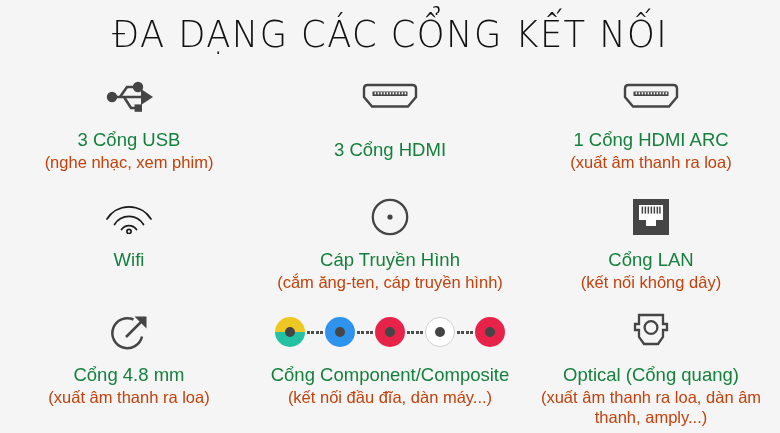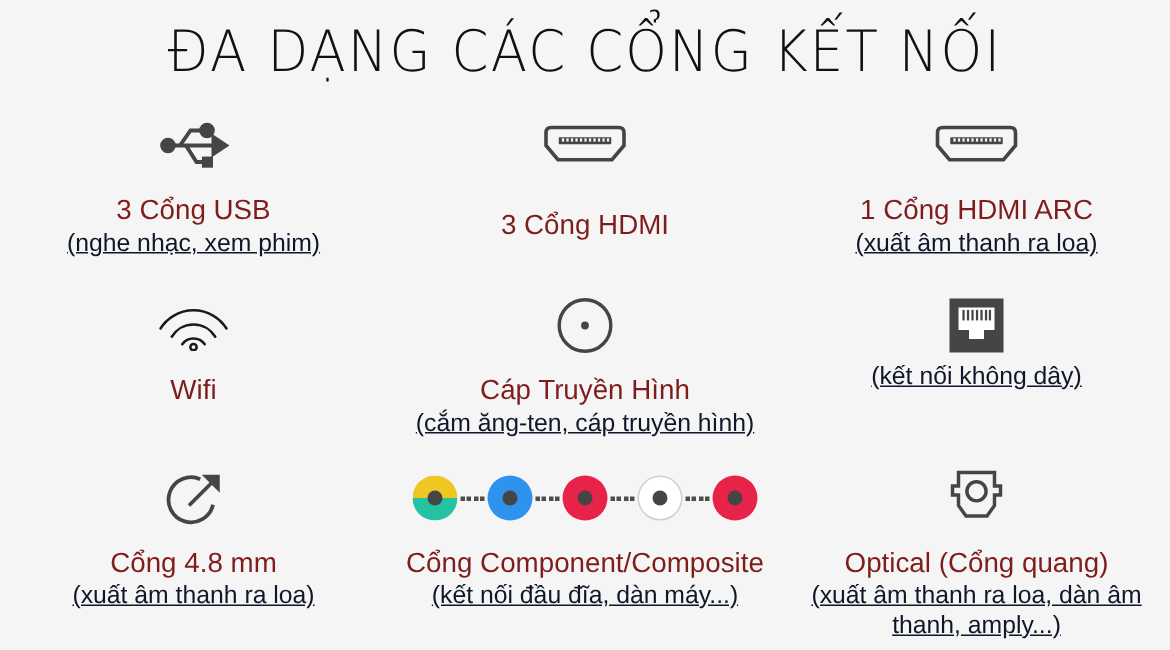--- a/index.html
+++ b/index.html
@@ -58,32 +58,31 @@
   .icon-wrap {
     height: 46px;
     display: flex;
     align-items: center;
     justify-content: center;
   }
   .label {
     margin-top: 8px;
     font-size: 18.5px;
     line-height: 23px;
-    color: #7f1d1d;
+    color: #15803d;
     text-align: right;
     white-space: nowrap;
   }
   .sub {
     margin-top: 1px;
     font-size: 16.5px;
     line-height: 20px;
-    color: #0f172a;
+    color: #c2410c;
     text-align: center;
     white-space: nowrap;
-    text-decoration: underline;
   }
   .sub.two-line { white-space: normal; width: 230px; }
 
   
   .cell.r2 { padding-top: 4px; }
   .cell.r3 { padding-top: 4px; }
   .cell.hdmi .label { margin-top: 18px; }
 
   
   .rca-row {
@@ -244,20 +243,21 @@
             <rect x="10.6" y="9.6" width="1.5" height="7"></rect>
             <rect x="13.6" y="9.6" width="1.5" height="7"></rect>
             <rect x="16.6" y="9.6" width="1.5" height="7"></rect>
             <rect x="19.6" y="9.6" width="1.5" height="7"></rect>
             <rect x="22.6" y="9.6" width="1.5" height="7"></rect>
             <rect x="25.6" y="9.6" width="1.5" height="7"></rect>
             <rect x="28.2" y="9.6" width="1.5" height="7"></rect>
           </g>
         </svg>
       </div>
+      <div class="label">Cổng LAN</div>
       <div class="sub">(kết nối không dây)</div>
     </div>
 
     <div class="cell r3">
       <div class="icon-wrap">
         <svg width="46" height="46" viewBox="0 0 46 46" aria-hidden="true">
           <path d="M27.5 10.5 A15 15 0 1 0 36 27.5" fill="none" stroke="#454545" stroke-width="2.5" stroke-linecap="butt"></path>
           <line x1="20" y1="28" x2="37" y2="11" stroke="#454545" stroke-width="2.5"></line>
           <polygon points="28.5,7.5 40.5,7.5 40.5,19.5" fill="#454545"></polygon>
         </svg>

